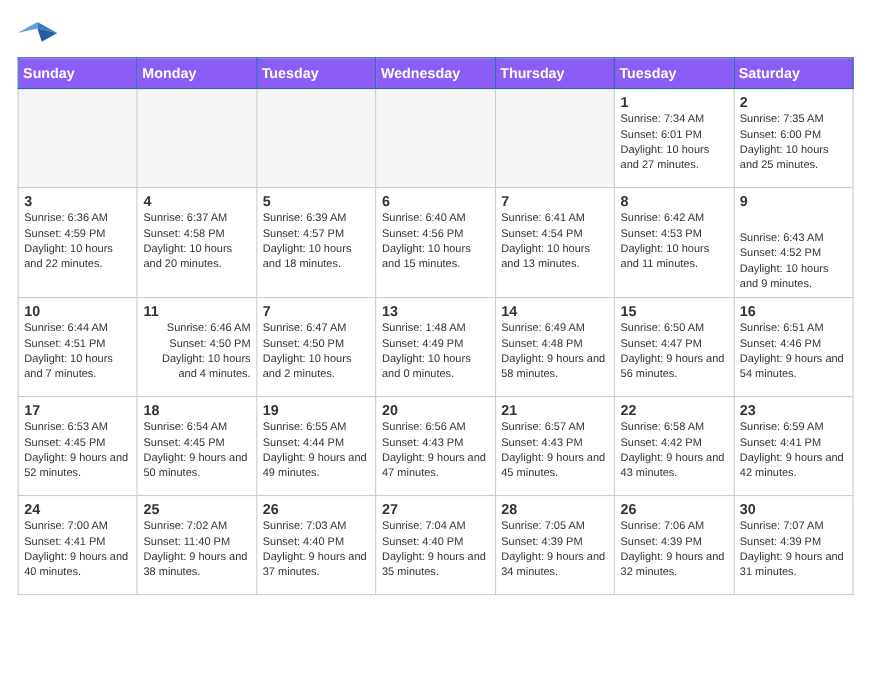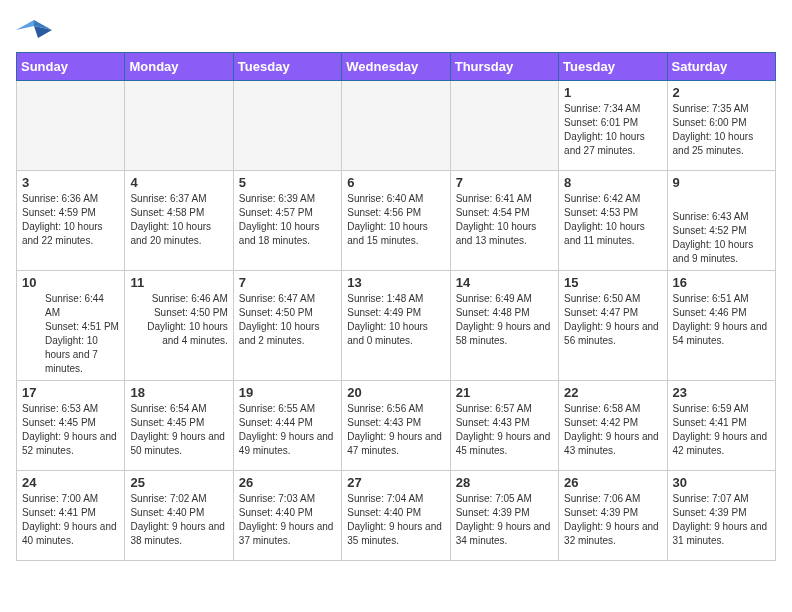--- a/index.html
+++ b/index.html
@@ -182,21 +182,21 @@
         <td>
           <span class="day-number">9</span>
           <div class="day-info" style="white-space: pre-line; margin-top: 20px;">Sunrise: 6:43 AM
 Sunset: 4:52 PM
 Daylight: 10 hours and 9 minutes.</div>
         </td>
       </tr>
       <tr>
         <td>
           <span class="day-number">10</span>
-          <div class="day-info" style="white-space: pre-line; margin-left: 23px;">Sunrise: 6:44 AM
+          <div class="day-info" style="white-space: pre-line;">Sunrise: 6:44 AM
 Sunset: 4:51 PM
 Daylight: 10 hours and 7 minutes.</div>
         </td>
         <td>
           <span class="day-number">11</span>
           <div class="day-info" style="white-space: pre-line; text-align: right;">Sunrise: 6:46 AM
 Sunset: 4:50 PM
 Daylight: 10 hours and 4 minutes.</div>
         </td>
         <td>
@@ -277,21 +277,21 @@
       <tr>
         <td>
           <span class="day-number">24</span>
           <div class="day-info" style="white-space: pre-line;">Sunrise: 7:00 AM
 Sunset: 4:41 PM
 Daylight: 9 hours and 40 minutes.</div>
         </td>
         <td>
           <span class="day-number">25</span>
           <div class="day-info" style="white-space: pre-line;">Sunrise: 7:02 AM
-Sunset: 4:40 PM
+Sunset: 11:40 PM
 Daylight: 9 hours and 38 minutes.</div>
         </td>
         <td>
           <span class="day-number">26</span>
           <div class="day-info" style="white-space: pre-line;">Sunrise: 7:03 AM
 Sunset: 4:40 PM
 Daylight: 9 hours and 37 minutes.</div>
         </td>
         <td>
           <span class="day-number">27</span>

